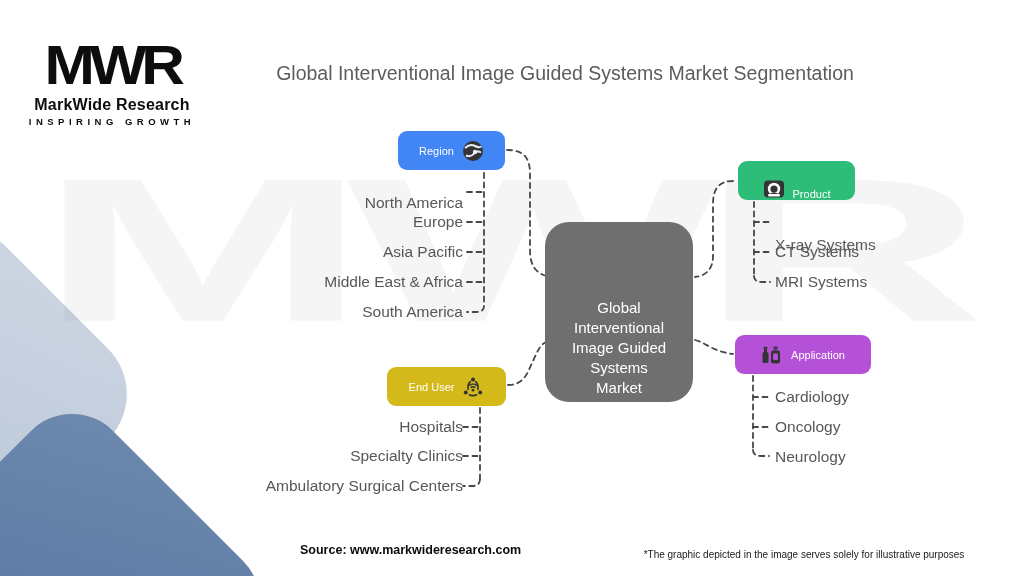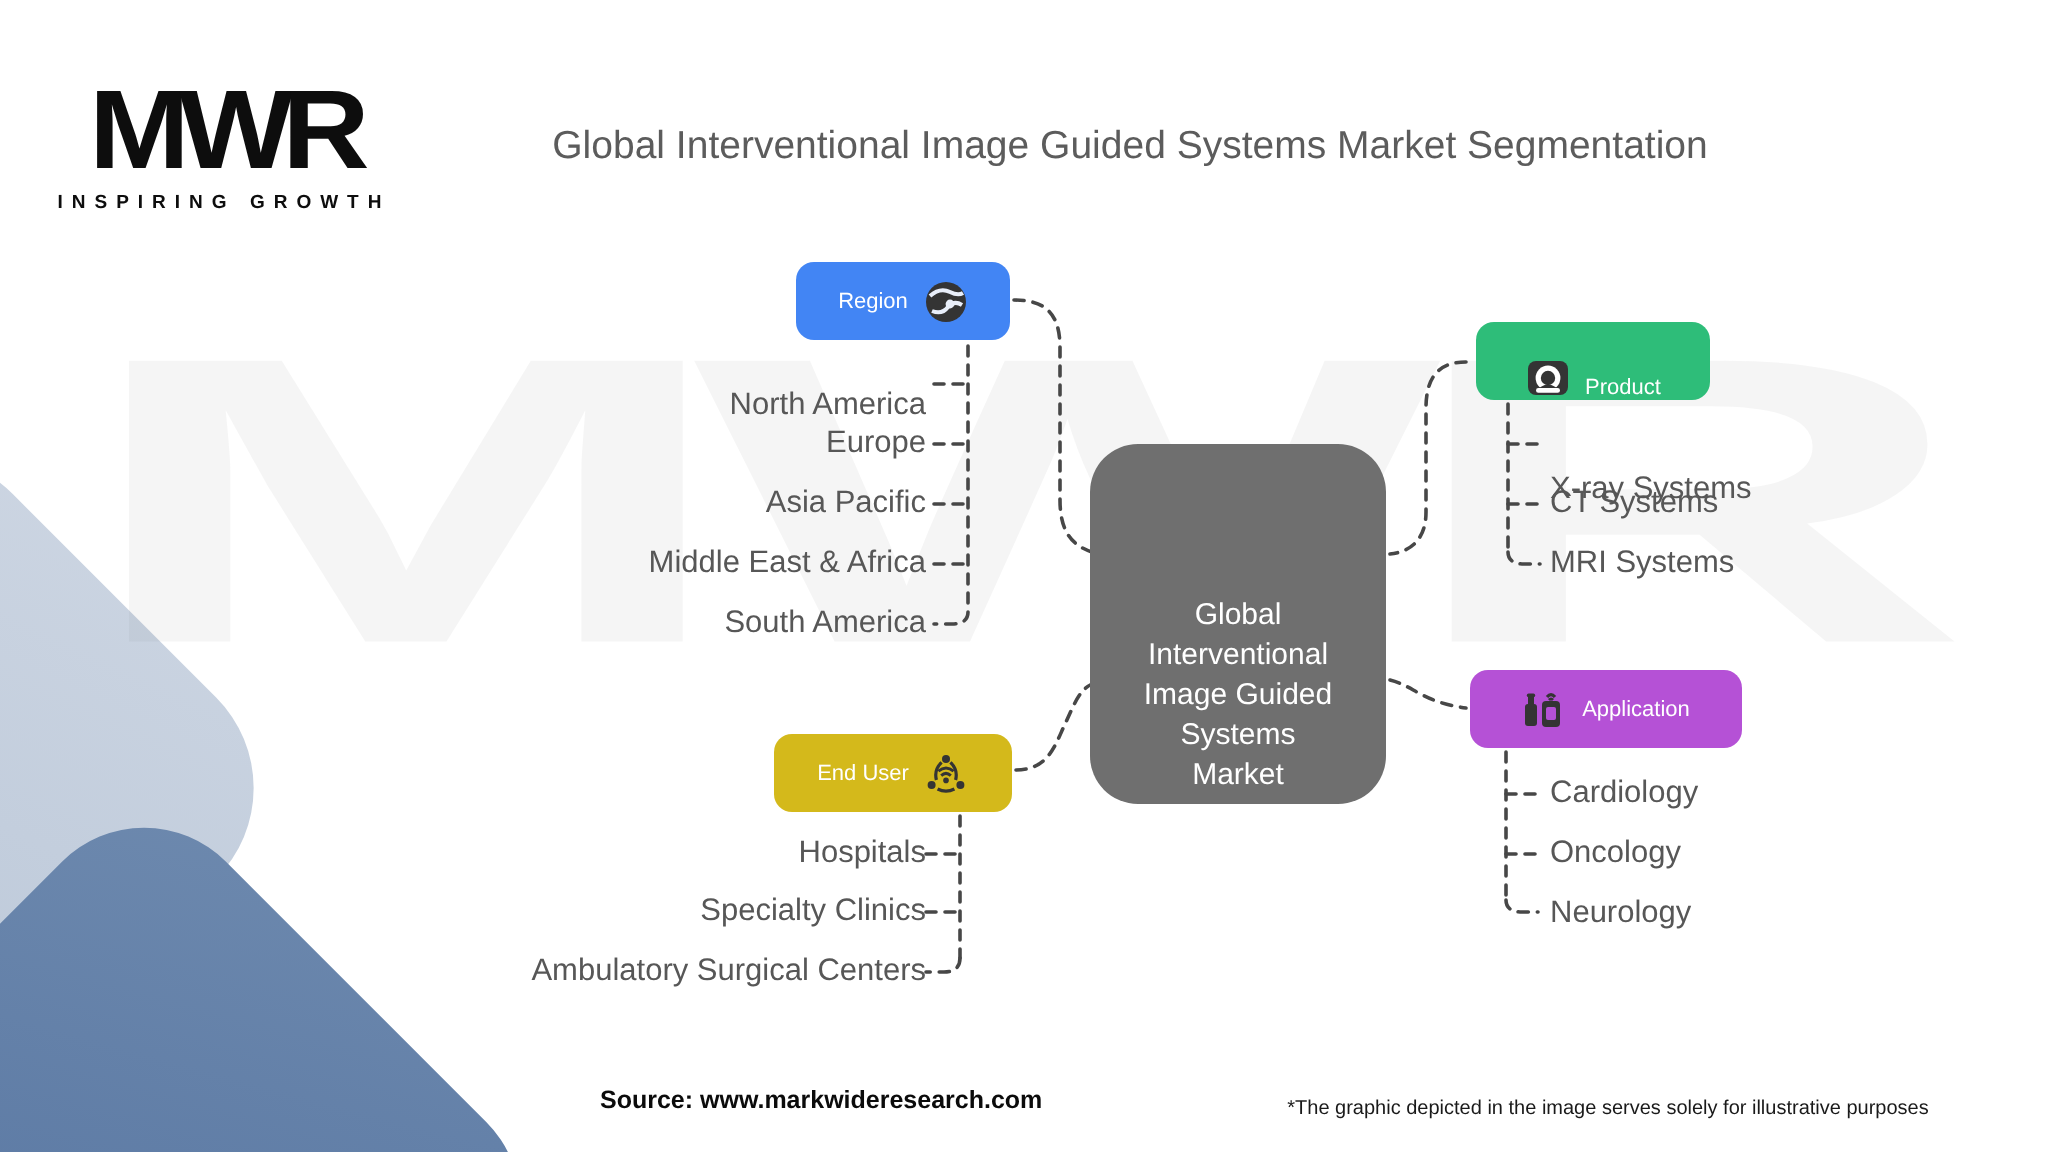--- a/index.html
+++ b/index.html
@@ -72,20 +72,21 @@
 </style>
 </head>
 <body>
 
 <div class="bg-diamond-light"></div>
 <div class="bg-diamond-dark"></div>
 <div class="watermark">MWR</div>
 
 <div class="logo">
   <div class="logo-acronym">MWR</div>
+  <div class="logo-name">MarkWide Research</div>
   <div class="logo-tagline">INSPIRING GROWTH</div>
 </div>
 
 <div class="page-title">Global Interventional Image Guided Systems Market Segmentation</div>
 
 <svg class="connectors" width="1024" height="576" viewBox="0 0 1024 576" fill="none" stroke="#474747" stroke-width="1.8" stroke-dasharray="5 4.5" stroke-linecap="round">
 
   <path d="M484 173 V306"></path>
   <path d="M467 192 H484 M467 222 H484 M467 252 H484 M467 282 H484"></path>
   <path d="M484 306 Q484 312 476 312 H467"></path>

